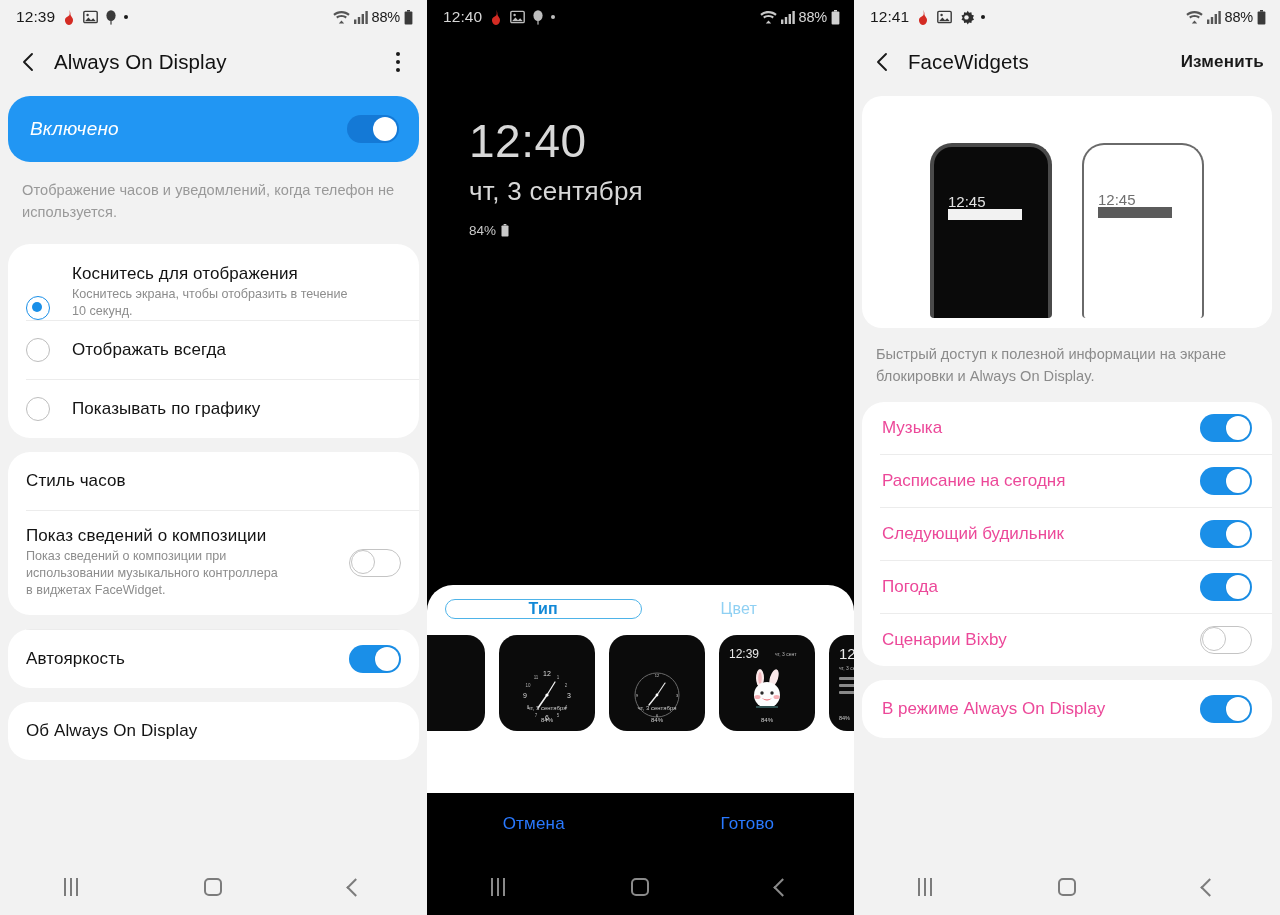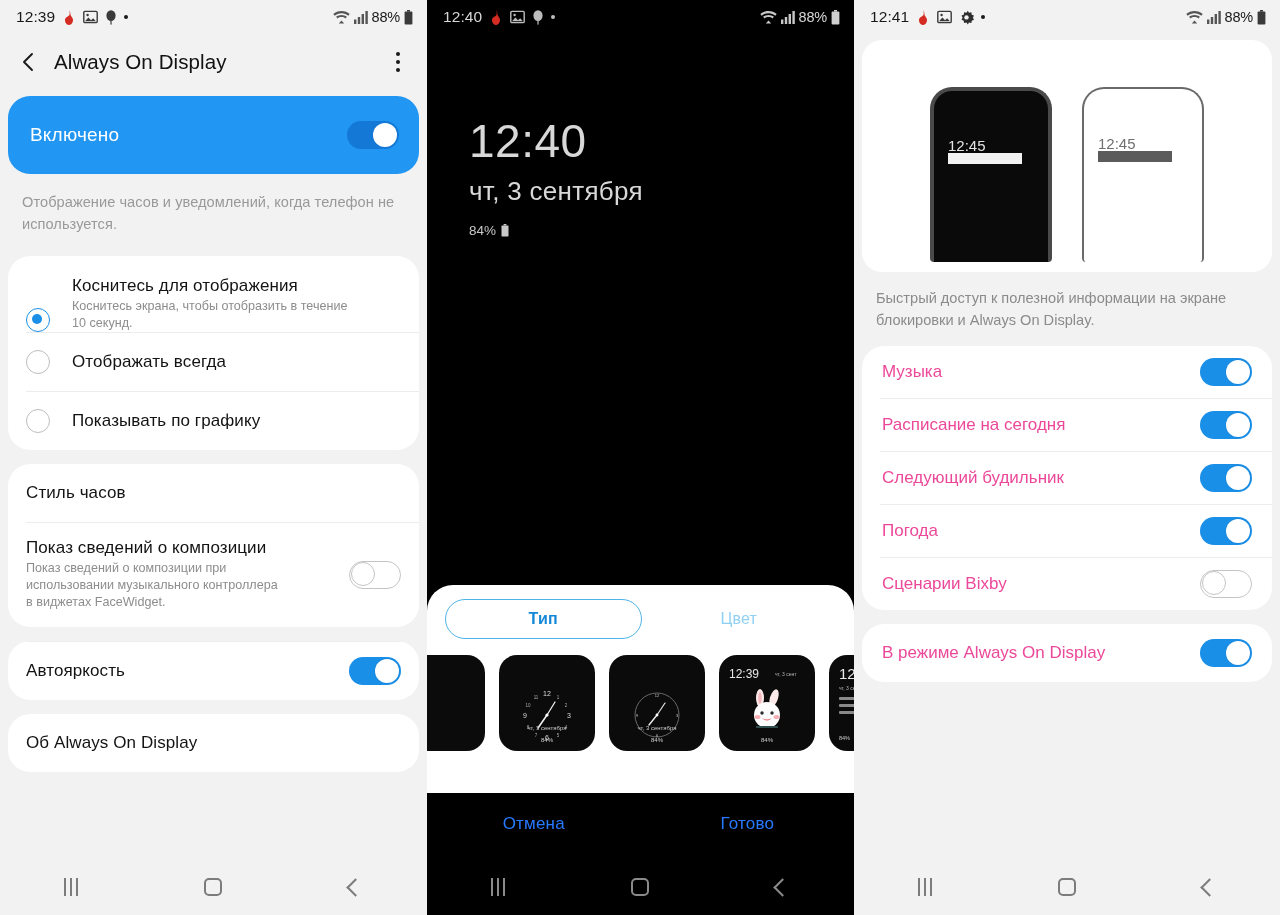--- a/index.html
+++ b/index.html
@@ -52,23 +52,23 @@
     padding: 0 18px; min-height: 58px; position: relative;
   }
   .row .txt { flex: 1; }
   .row .t1 { font-size: 17px; color: #131313; letter-spacing:.1px; }
   .row .t2 { font-size: 12.6px; color: #8d8d8d; line-height: 1.36; margin-top: 2px; }
   .row .t2.blue { color: #2f8fe0; font-size: 13px; }
   .divider { height: 1px; background: #ececec; margin-left: 18px; margin-right: 0; }
 
   
   .master {
-    margin: 6px 8px 0; height: 78px; border-radius: 22px;
+    margin: 6px 8px 0; height: 66px; border-radius: 22px;
     background: #2196f3; display: flex; align-items: center;
-    padding: 0 20px 0 22px; cursor: pointer;
+    padding: 0 20px 0 22px; cursor: pointer; font-style: italic;
   }
   .master .lbl { color: #fff; font-size: 19px; flex: 1; letter-spacing: .2px; }
 
   .desc {
     color: #999; font-size: 14.6px; line-height: 1.5;
     padding: 18px 22px 20px; letter-spacing: .05px;
   }
 
   
   .toggle { width: 52px; height: 28px; border-radius: 14px; position: relative; flex: 0 0 auto; cursor: pointer; }
@@ -102,21 +102,21 @@
   .aod-time { font-size: 46px; font-weight: 300; letter-spacing: .5px; line-height: 1; }
   .aod-date { font-size: 26px; font-weight: 300; margin-top: 12px; letter-spacing: .3px; }
   .aod-batt { font-size: 13.5px; margin-top: 16px; display:flex; align-items:center; gap:5px; color:#c9c9c9; }
 
   .picker {
     position: absolute; left: 0; right: 0; bottom: 122px; top: 585px;
     background: #fff; border-radius: 26px 26px 0 0; overflow: hidden;
   }
   .seg { display: flex; padding: 14px 18px 8px; gap: 0; align-items: center; }
   .seg .tab {
-    flex: 1; text-align: center; font-size: 16px; padding: 10px 0;
+    flex: 1; text-align: center; font-size: 16px; padding: 0 0;
     color: #8fd0f3; cursor: pointer; letter-spacing:.2px;
   }
   .seg .tab.active {
     color: #1288d6; border: 1.4px solid #4eb3e8; border-radius: 22px; font-weight: bold;
   }
   .thumbs { display: flex; gap: 14px; padding: 8px 0 0 0; margin-left: -38px; }
   .thumb { width: 96px; height: 96px; border-radius: 18px; background: #0b0b0b; flex: 0 0 auto; position: relative; overflow: hidden; }
   .thumb .tdate { position:absolute; bottom: 20px; left:0; right:0; text-align:center; font-size: 6px; color:#cfcfcf; }
   .thumb .tbatt { position:absolute; bottom: 8px; left:0; right:0; text-align:center; font-size: 6px; color:#cfcfcf; }
   .analog-face { position:absolute; left:50%; top:32px; transform:translateX(-50%); width:56px; height:56px; }
@@ -513,20 +513,29 @@
         <span class="sb-batt-text">88%</span>
         <span class="ico">
           <svg width="9" height="15" viewBox="0 0 9 15">
               <rect x="3" y="0" width="3" height="1.6" fill="#3a3a3a"></rect>
               <rect x="0.6" y="1.6" width="7.8" height="13" rx="1" fill="#3a3a3a"></rect>
             </svg>
         </span>
       </div>
     </div>
 
+    <div class="appbar">
+      <span class="back-ico">
+        <svg width="22" height="22" viewBox="0 0 22 22">
+            <path d="M14 3L6 11l8 8" fill="none" stroke="#1a1a1a" stroke-width="1.9" stroke-linecap="round" stroke-linejoin="round"></path>
+          </svg>
+      </span>
+      <span class="title">FaceWidgets</span>
+      <span class="edit-btn">Изменить</span>
+    </div>
 
     <div class="preview-card">
       <div class="phone dark">
         <span class="ph-time">12:45</span>
         <span class="ph-bar"></span>
       </div>
       <div class="phone lite">
         <span class="ph-time">12:45</span>
         <span class="ph-bar"></span>
       </div>

